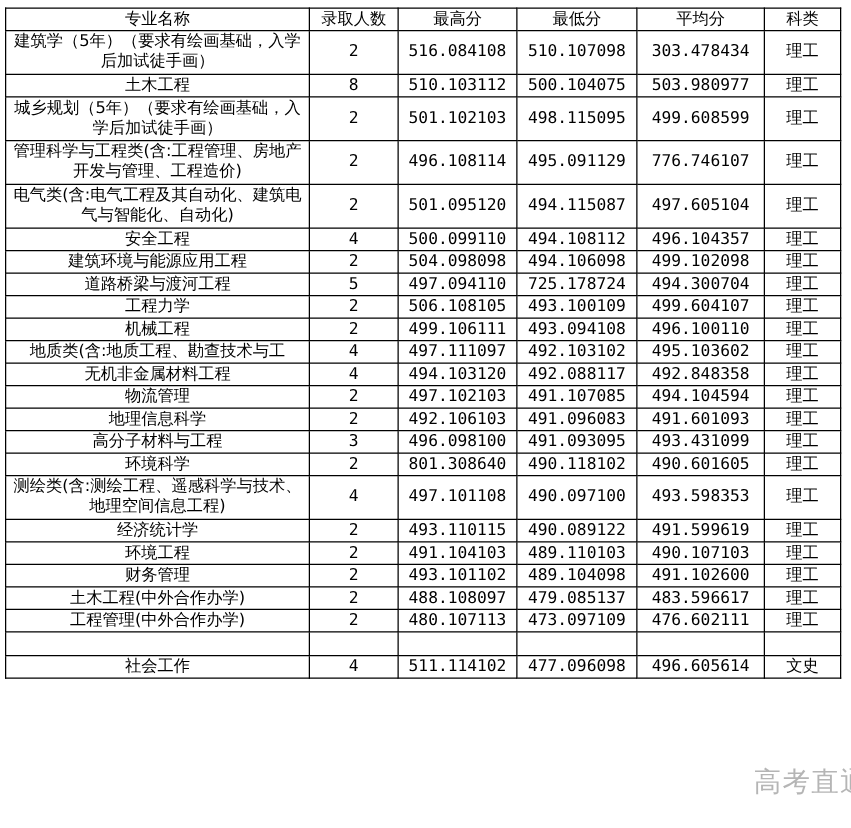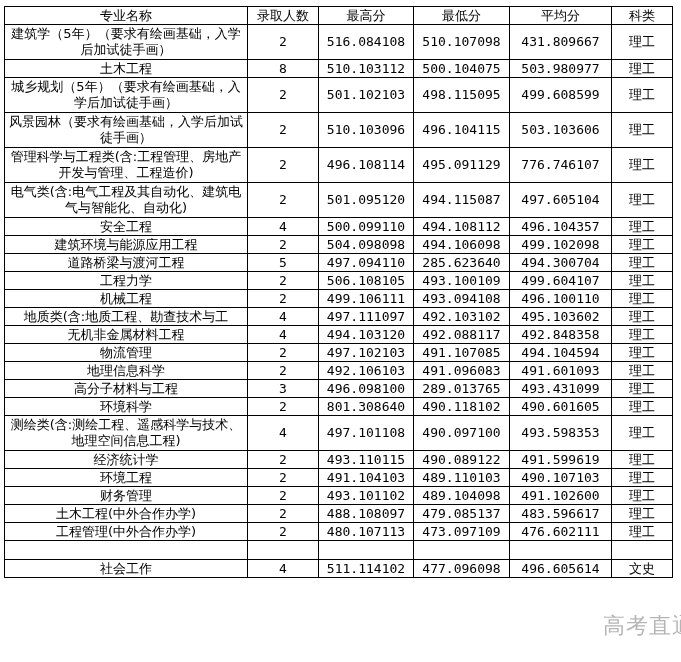--- a/index.html
+++ b/index.html
@@ -49,48 +49,40 @@
       <th>平均分</th>
       <th>科类</th>
     </tr>
   </thead>
   <tbody id="tbody">
       <tr class="h2">
         <td class="name">建筑学（5年）（要求有绘画基础，入学后加试徒手画）</td>
         <td class="num">2</td>
         <td class="num">516.084108</td>
         <td class="num">510.107098</td>
-        <td class="num">431.809667</td>
+        <td class="num">303.478434</td>
         <td class="name">理工</td>
       </tr>
       <tr class="h1">
         <td class="name">土木工程</td>
         <td class="num">8</td>
         <td class="num">510.103112</td>
         <td class="num">500.104075</td>
         <td class="num">503.980977</td>
         <td class="name">理工</td>
       </tr>
       <tr class="h2">
         <td class="name">城乡规划（5年）（要求有绘画基础，入学后加试徒手画）</td>
         <td class="num">2</td>
         <td class="num">501.102103</td>
         <td class="num">498.115095</td>
         <td class="num">499.608599</td>
         <td class="name">理工</td>
       </tr>
       <tr class="h2">
-        <td class="name">风景园林（要求有绘画基础，入学后加试徒手画）</td>
-        <td class="num">2</td>
-        <td class="num">510.103096</td>
-        <td class="num">496.104115</td>
-        <td class="num">503.103606</td>
-        <td class="name">理工</td>
-      </tr>
-      <tr class="h2">
         <td class="name">管理科学与工程类(含:工程管理、房地产开发与管理、工程造价)</td>
         <td class="num">2</td>
         <td class="num">496.108114</td>
         <td class="num">495.091129</td>
         <td class="num">776.746107</td>
         <td class="name">理工</td>
       </tr>
       <tr class="h2">
         <td class="name">电气类(含:电气工程及其自动化、建筑电气与智能化、自动化)</td>
         <td class="num">2</td>
@@ -112,21 +104,21 @@
         <td class="num">2</td>
         <td class="num">504.098098</td>
         <td class="num">494.106098</td>
         <td class="num">499.102098</td>
         <td class="name">理工</td>
       </tr>
       <tr class="h1">
         <td class="name">道路桥梁与渡河工程</td>
         <td class="num">5</td>
         <td class="num">497.094110</td>
-        <td class="num">285.623640</td>
+        <td class="num">725.178724</td>
         <td class="num">494.300704</td>
         <td class="name">理工</td>
       </tr>
       <tr class="h1">
         <td class="name">工程力学</td>
         <td class="num">2</td>
         <td class="num">506.108105</td>
         <td class="num">493.100109</td>
         <td class="num">499.604107</td>
         <td class="name">理工</td>
@@ -168,21 +160,21 @@
         <td class="num">2</td>
         <td class="num">492.106103</td>
         <td class="num">491.096083</td>
         <td class="num">491.601093</td>
         <td class="name">理工</td>
       </tr>
       <tr class="h1">
         <td class="name">高分子材料与工程</td>
         <td class="num">3</td>
         <td class="num">496.098100</td>
-        <td class="num">289.013765</td>
+        <td class="num">491.093095</td>
         <td class="num">493.431099</td>
         <td class="name">理工</td>
       </tr>
       <tr class="h1">
         <td class="name">环境科学</td>
         <td class="num">2</td>
         <td class="num">801.308640</td>
         <td class="num">490.118102</td>
         <td class="num">490.601605</td>
         <td class="name">理工</td>

